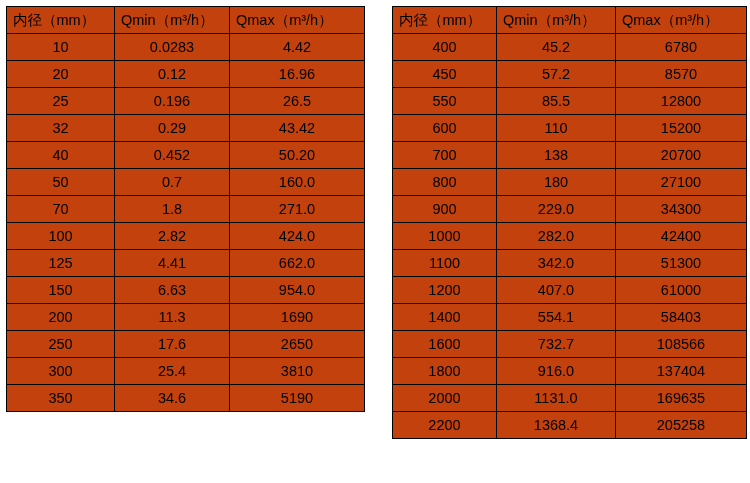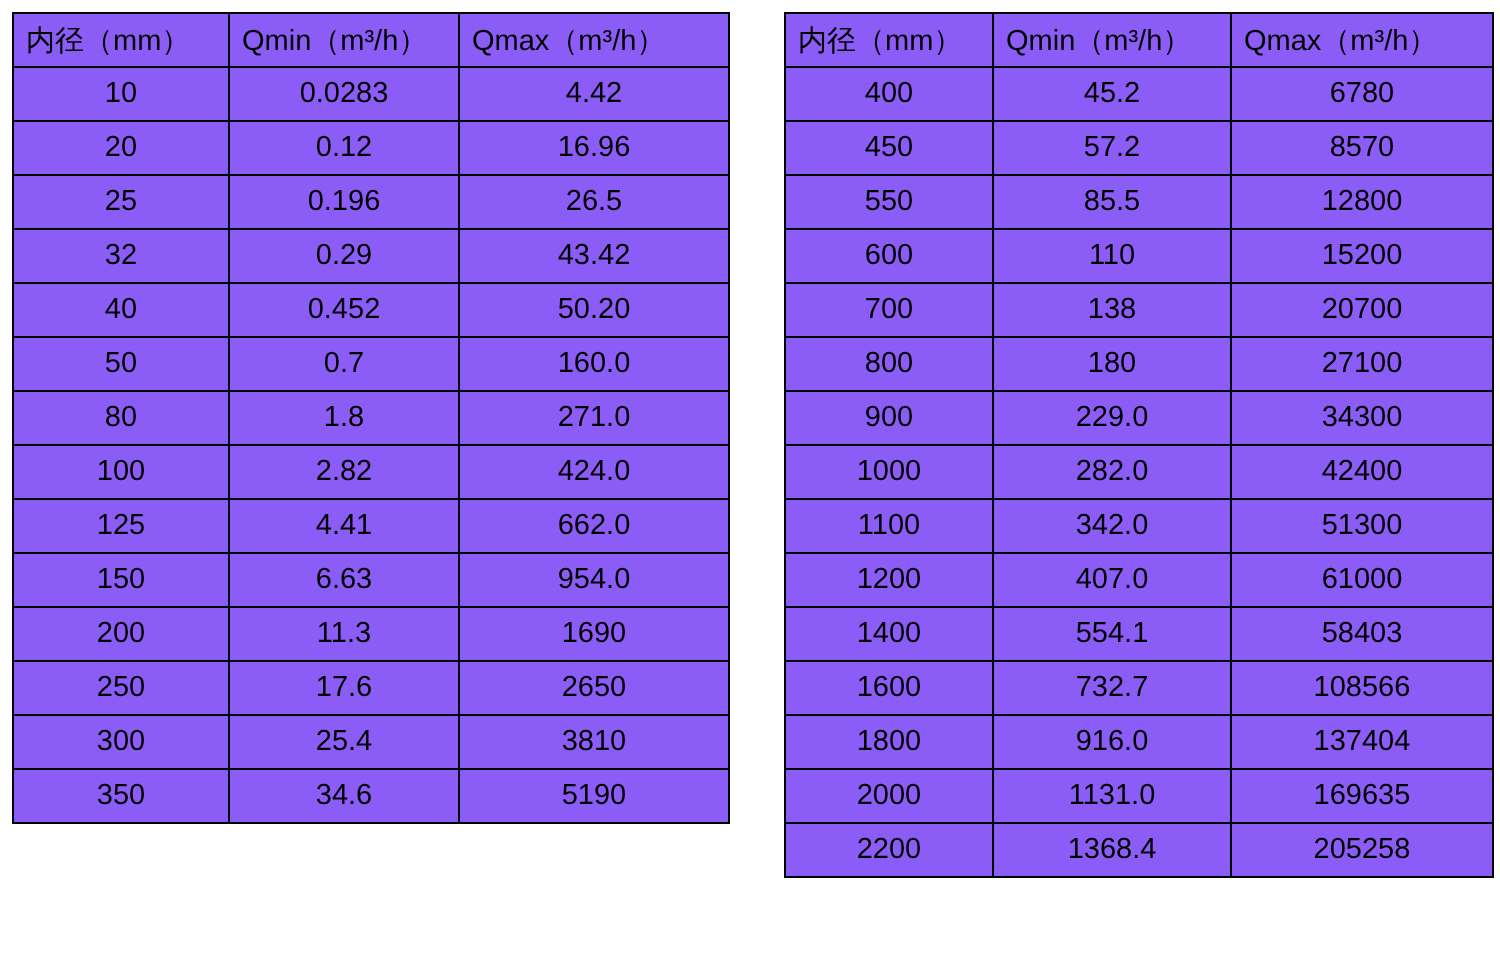--- a/index.html
+++ b/index.html
@@ -20,21 +20,21 @@
     flex-direction: row;
     align-items: flex-start;
     gap: 27px;
     padding: 6px 0 0 6px;
     box-sizing: border-box;
   }
   table.spec {
     border-collapse: collapse;
     table-layout: fixed;
     font-size: 14.5px;
-    background: #8b5cf6;
+    background: #c2410c;
   }
   table.spec td, table.spec th {
     border: 1px solid #000000;
     height: 27px;
     padding: 0 4px;
     text-align: center;
     vertical-align: middle;
     font-weight: normal;
     white-space: nowrap;
     box-sizing: border-box;
@@ -98,21 +98,21 @@
           <td>40</td>
           <td>0.452</td>
           <td>50.20</td>
         </tr>
       <tr>
           <td>50</td>
           <td>0.7</td>
           <td>160.0</td>
         </tr>
       <tr>
-          <td>80</td>
+          <td>70</td>
           <td>1.8</td>
           <td>271.0</td>
         </tr>
       <tr>
           <td>100</td>
           <td>2.82</td>
           <td>424.0</td>
         </tr>
       <tr>
           <td>125</td>

